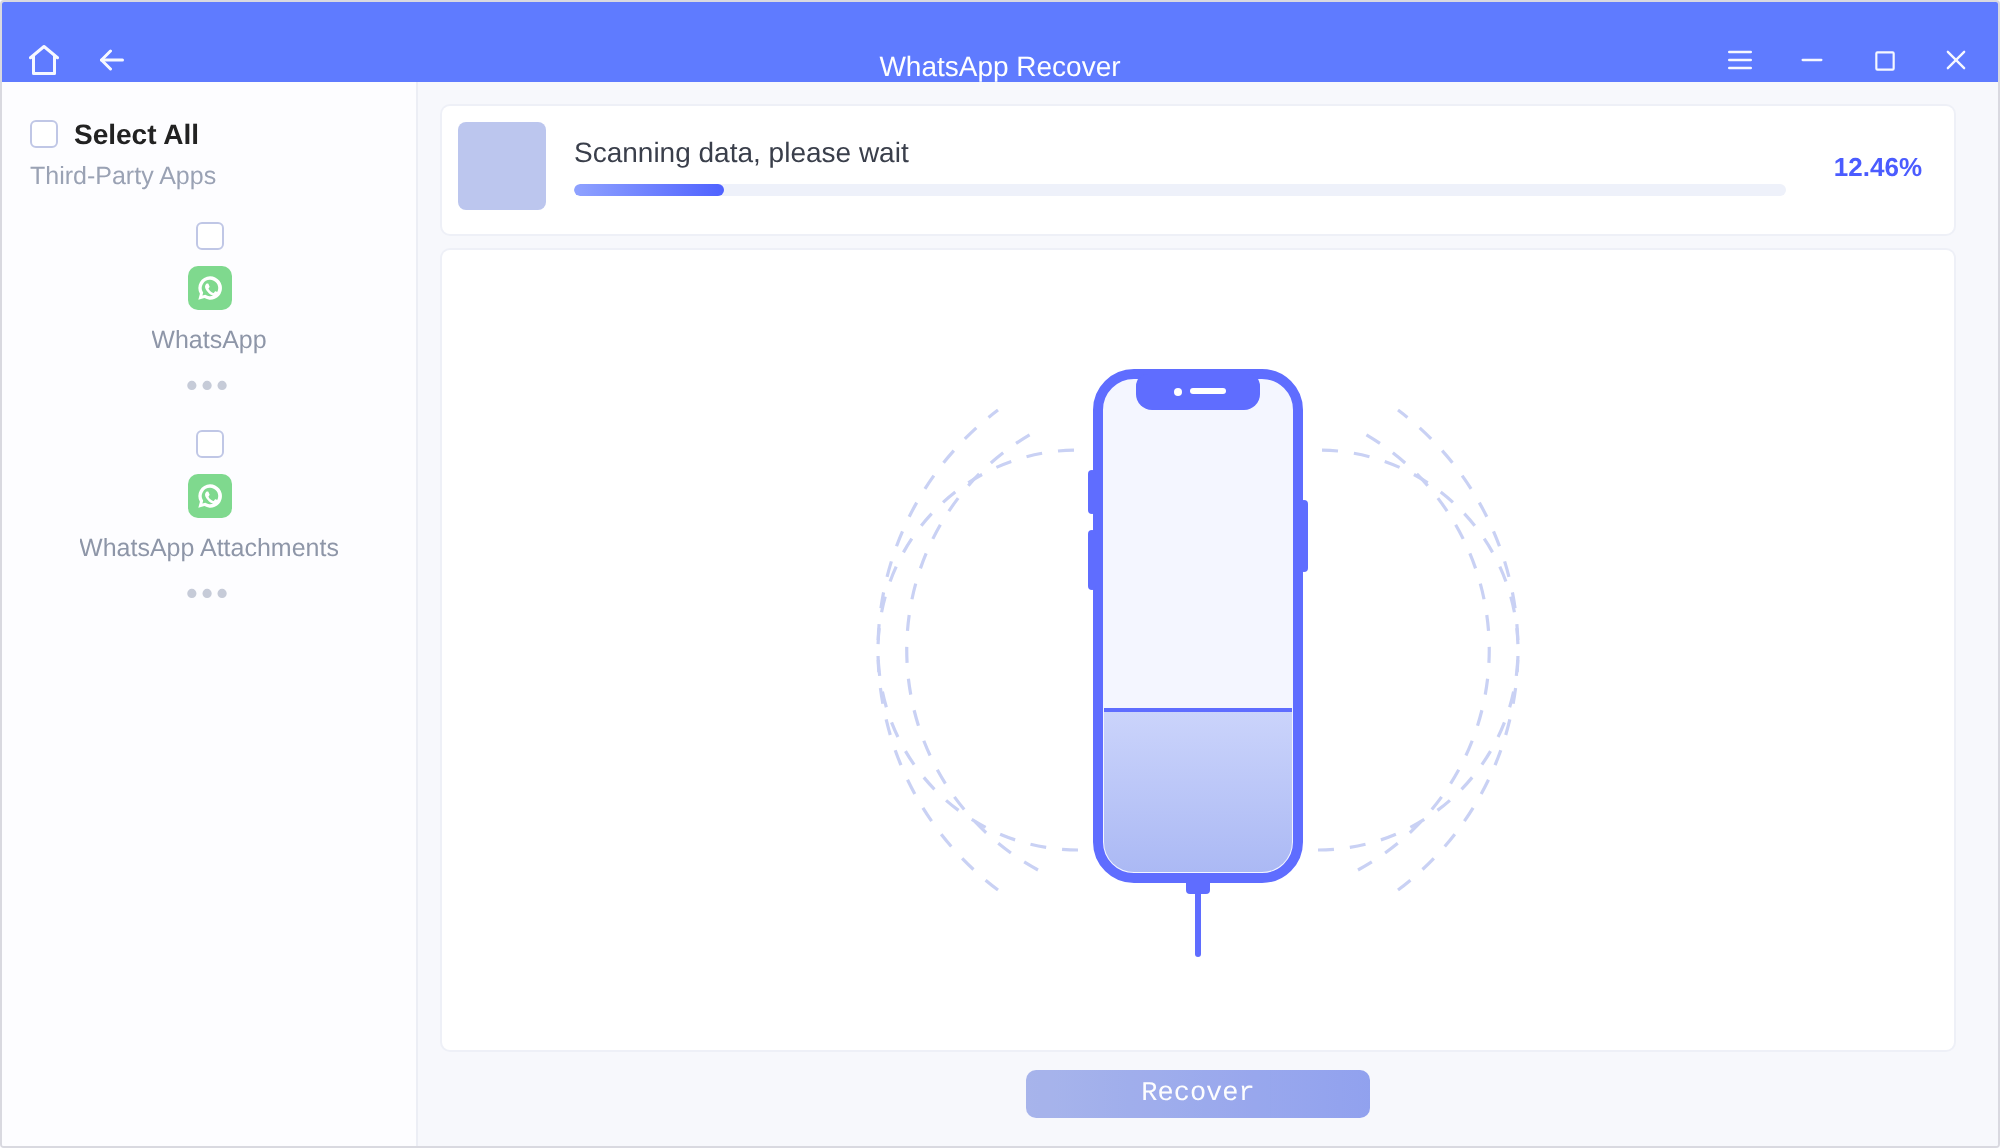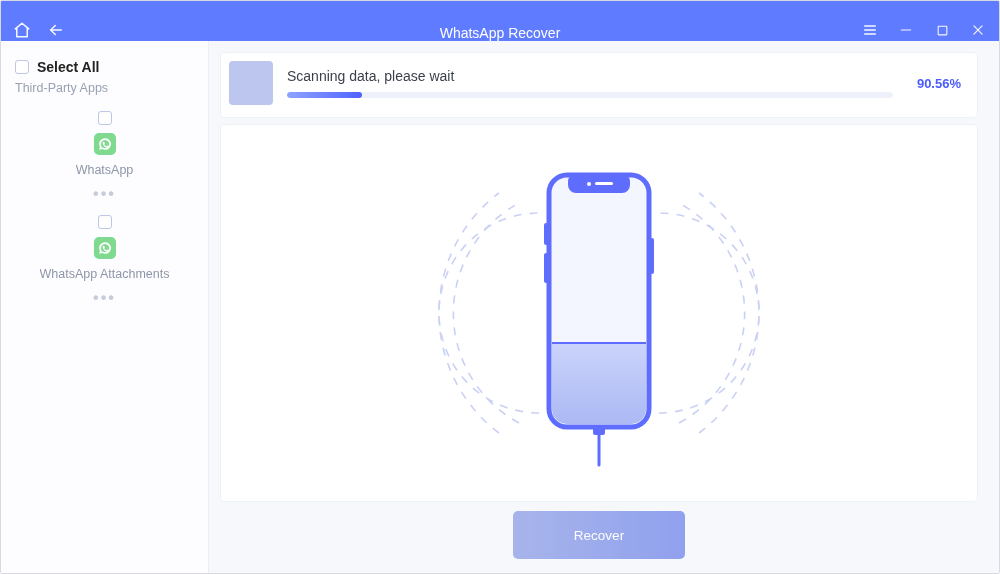--- a/index.html
+++ b/index.html
@@ -44,22 +44,22 @@
   .progress-track { height: 6px; border-radius: 3px; background: #eef1fa; position: relative; overflow: hidden; }
   .progress-fill { position: absolute; left: 0; top: 0; bottom: 0; width: 12.46%; border-radius: 3px;
     background: linear-gradient(90deg, #8fa2ff 0%, #4f62ff 100%); }
   .progress-pct { color: #4b5cff; font-size: 13px; font-weight: 600; padding-left: 10px; }
 
   
   .canvas { flex: 1; background: #fff; margin: 0 22px 0 12px; border-radius: 4px; display: flex; align-items: center; justify-content: center; box-shadow: 0 0 0 1px #eef0f7; }
 
   
   .footer { flex: 0 0 auto; margin: 10px 22px 14px 12px; display: flex; justify-content: center; }
-  .recover-btn { width: 172px; height: 48px; border: none; border-radius: 5px; color: #fff; font-size: 13.5px;
-    background: linear-gradient(90deg, #9aa9e9 0%, #7f92ec 100%); opacity: .85; cursor: not-allowed; }
+  .recover-btn { width: 172px; height: 24px; border: none; border-radius: 5px; color: #fff; font-size: 13.5px;
+    background: linear-gradient(90deg, #9aa9e9 0%, #7f92ec 100%); opacity: .85; cursor: not-allowed; font-family: Liberation Mono, monospace; }
 
   svg { display: block; }
 </style>
 </head>
 <body>
 
 <div class="titlebar">
   <div class="left">
     <div class="icon-btn">
       <svg width="18" height="18" viewBox="0 0 24 24" fill="none" stroke="#fff" stroke-width="2" stroke-linecap="round" stroke-linejoin="round">
@@ -137,21 +137,21 @@
   <div class="main">
 
     <div class="progress-card">
       <div class="thumb"></div>
       <div class="pmid">
         <div class="ptitle">Scanning data, please wait</div>
         <div class="progress-track">
           <div class="progress-fill" style="width: 12.46%;"></div>
         </div>
       </div>
-      <div class="progress-pct">90.56%</div>
+      <div class="progress-pct">12.46%</div>
     </div>
 
     <div class="canvas">
       <svg width="340" height="320" viewBox="0 0 340 320">
 
         <g stroke="#c9d1f4" stroke-width="1.6" fill="none" stroke-dasharray="8 8">
           <path d="M70 280 A150 150 0 0 1 70 40"></path>
           <path d="M90 270 A125 125 0 0 1 90 50"></path>
           <path d="M110 260 A100 100 0 0 1 110 60"></path>
           <path d="M270 280 A150 150 0 0 0 270 40"></path>

